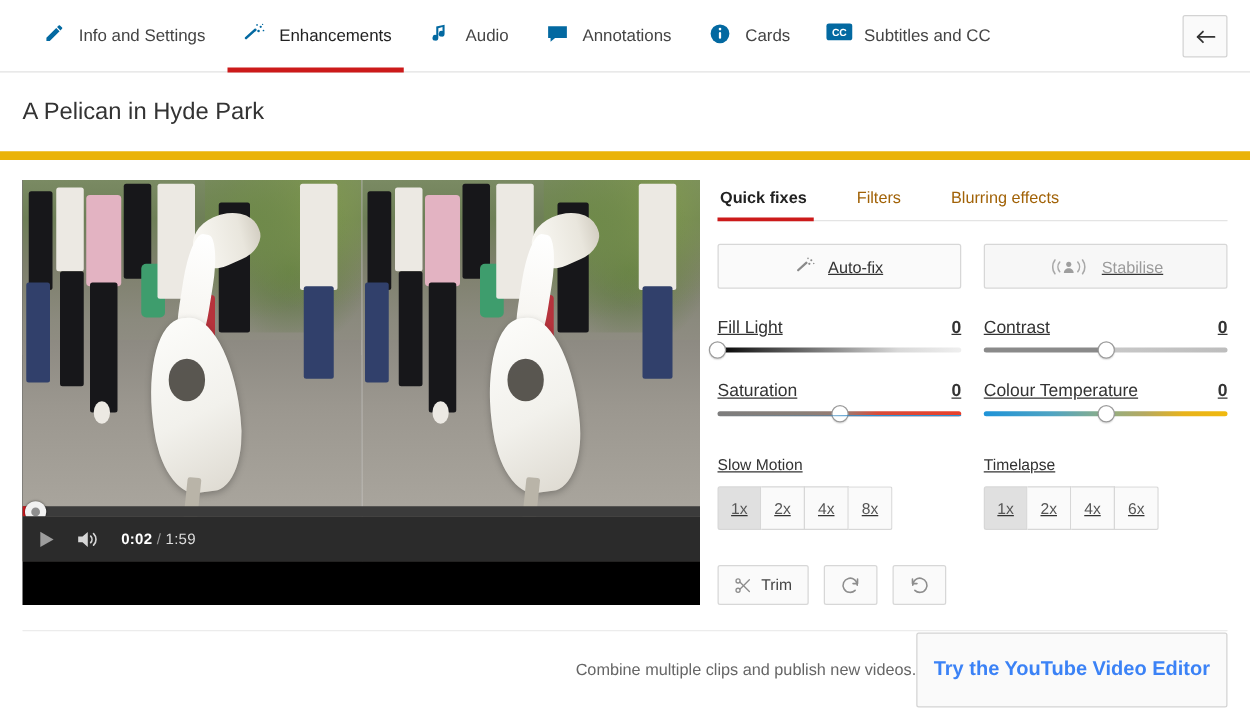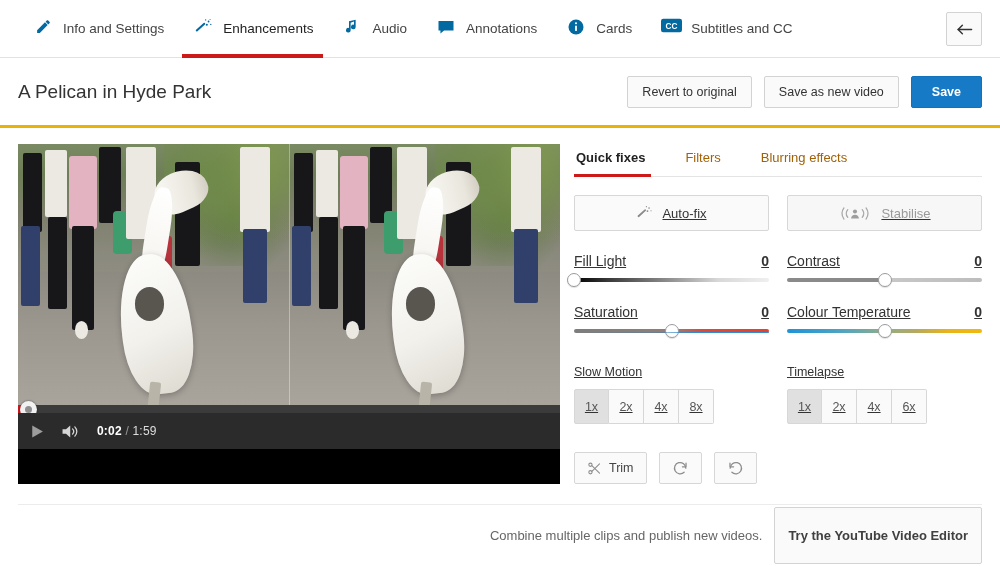--- a/index.html
+++ b/index.html
@@ -61,21 +61,21 @@
     color: #333;
   }
 
   
   .titlerow {
     height: 70px;
     padding: 0 18px;
     display: flex;
     align-items: center;
     justify-content: space-between;
-    border-bottom: 3px solid #eab308;
+    border-bottom: 7px solid #eab308;
   }
   .vtitle {
     font-size: 19px;
     color: #333;
     font-weight: normal;
   }
   .actions { display: flex; align-items: center; gap: 12px; }
   .btn {
     border: 1px solid #d3d3d3;
     background: #fafafa;
@@ -364,30 +364,30 @@
 
   
   .footer {
     position: absolute;
     left: 18px; right: 18px; bottom: 0;
     height: 62px;
     border-top: 1px solid #ececec;
     display: flex;
     align-items: center;
     justify-content: flex-end;
-    gap: 12px;
+    gap: 0;
   }
   .foottext { font-size: 13px; color: #666; }
   .footbtn {
     border: 1px solid #d3d3d3;
     background: #fafafa;
     border-radius: 2px;
-    font-size: 13px;
+    font-size: 16px;
     font-weight: bold;
-    color: #404040;
+    color: #3b82f6;
     padding: 20px 13px;
     cursor: pointer;
   }
   svg { display: block; }
 </style>
 </head>
 <body>
 
 <div class="tabbar">
 
@@ -458,25 +458,20 @@
       <svg width="17" height="15" viewBox="0 0 24 20" fill="none" stroke="currentColor" stroke-width="2" stroke-linecap="round" stroke-linejoin="round">
           <path d="M22 10H3"></path>
           <path d="M9 4L3 10l6 6"></path>
         </svg>
     </span>
   </div>
 </div>
 
 <div class="titlerow">
   <div class="vtitle">A Pelican in Hyde Park</div>
-  <div class="actions">
-    <button class="btn">Revert to original</button>
-    <button class="btn">Save as new video</button>
-    <button class="btn primary">Save</button>
-  </div>
 </div>
 
 <div class="body">
 
   <div class="player">
     <div class="stage">
 
       <div class="half left">
         <div class="scene">
           <div class="crowdband"></div>

